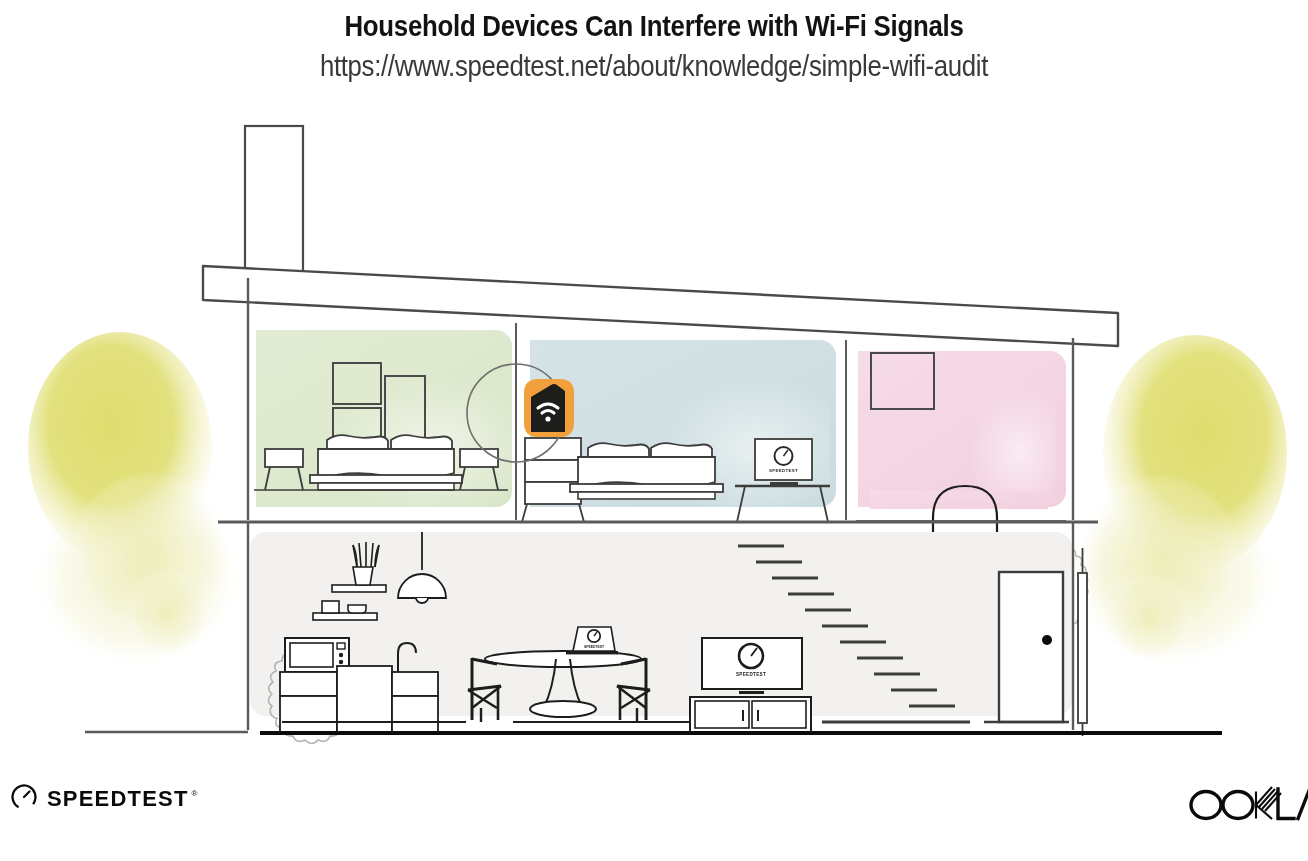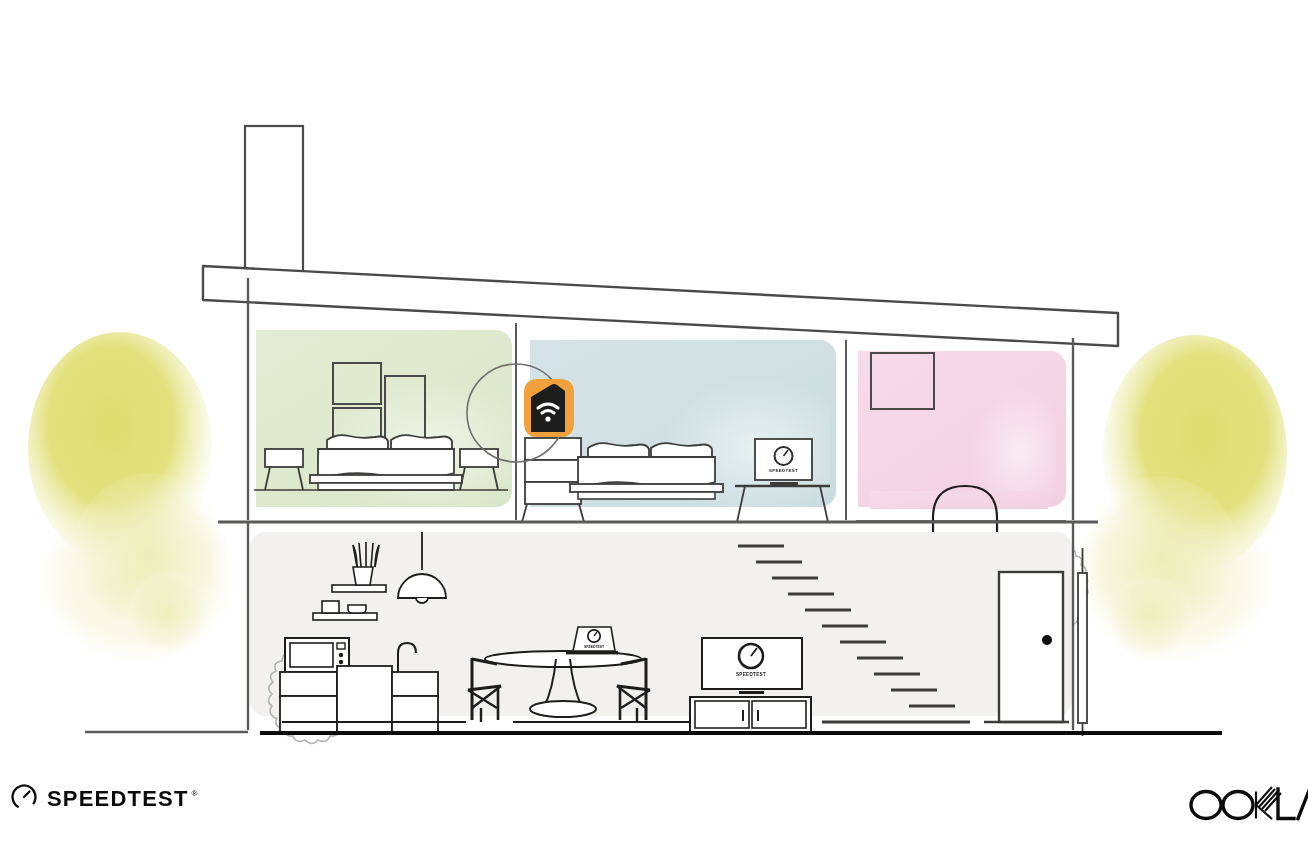--- a/index.html
+++ b/index.html
@@ -80,20 +80,24 @@
   #ookla-logo {
     position: absolute;
     right: -8px; top: 22px;
   }
 </style>
 </head>
 <body>
 
 <div id="page">
 
+  <div id="header">
+    <h1 id="title">Household Devices Can Interfere with Wi-Fi Signals</h1>
+    <div id="subtitle">https://www.speedtest.net/about/knowledge/simple-wifi-audit</div>
+  </div>
 
   <div id="illustration">
     <svg width="1308" height="640" viewBox="0 0 1308 640" xmlns="http://www.w3.org/2000/svg">
       <defs>
         <radialGradient id="leafGradL" cx="45%" cy="40%" r="62%">
           <stop offset="0%" stop-color="#dddb66" stop-opacity="0.95"></stop>
           <stop offset="55%" stop-color="#dfdd6c" stop-opacity="0.88"></stop>
           <stop offset="78%" stop-color="#e9e79a" stop-opacity="0.45"></stop>
           <stop offset="100%" stop-color="#f6f5d8" stop-opacity="0"></stop>
         </radialGradient>

